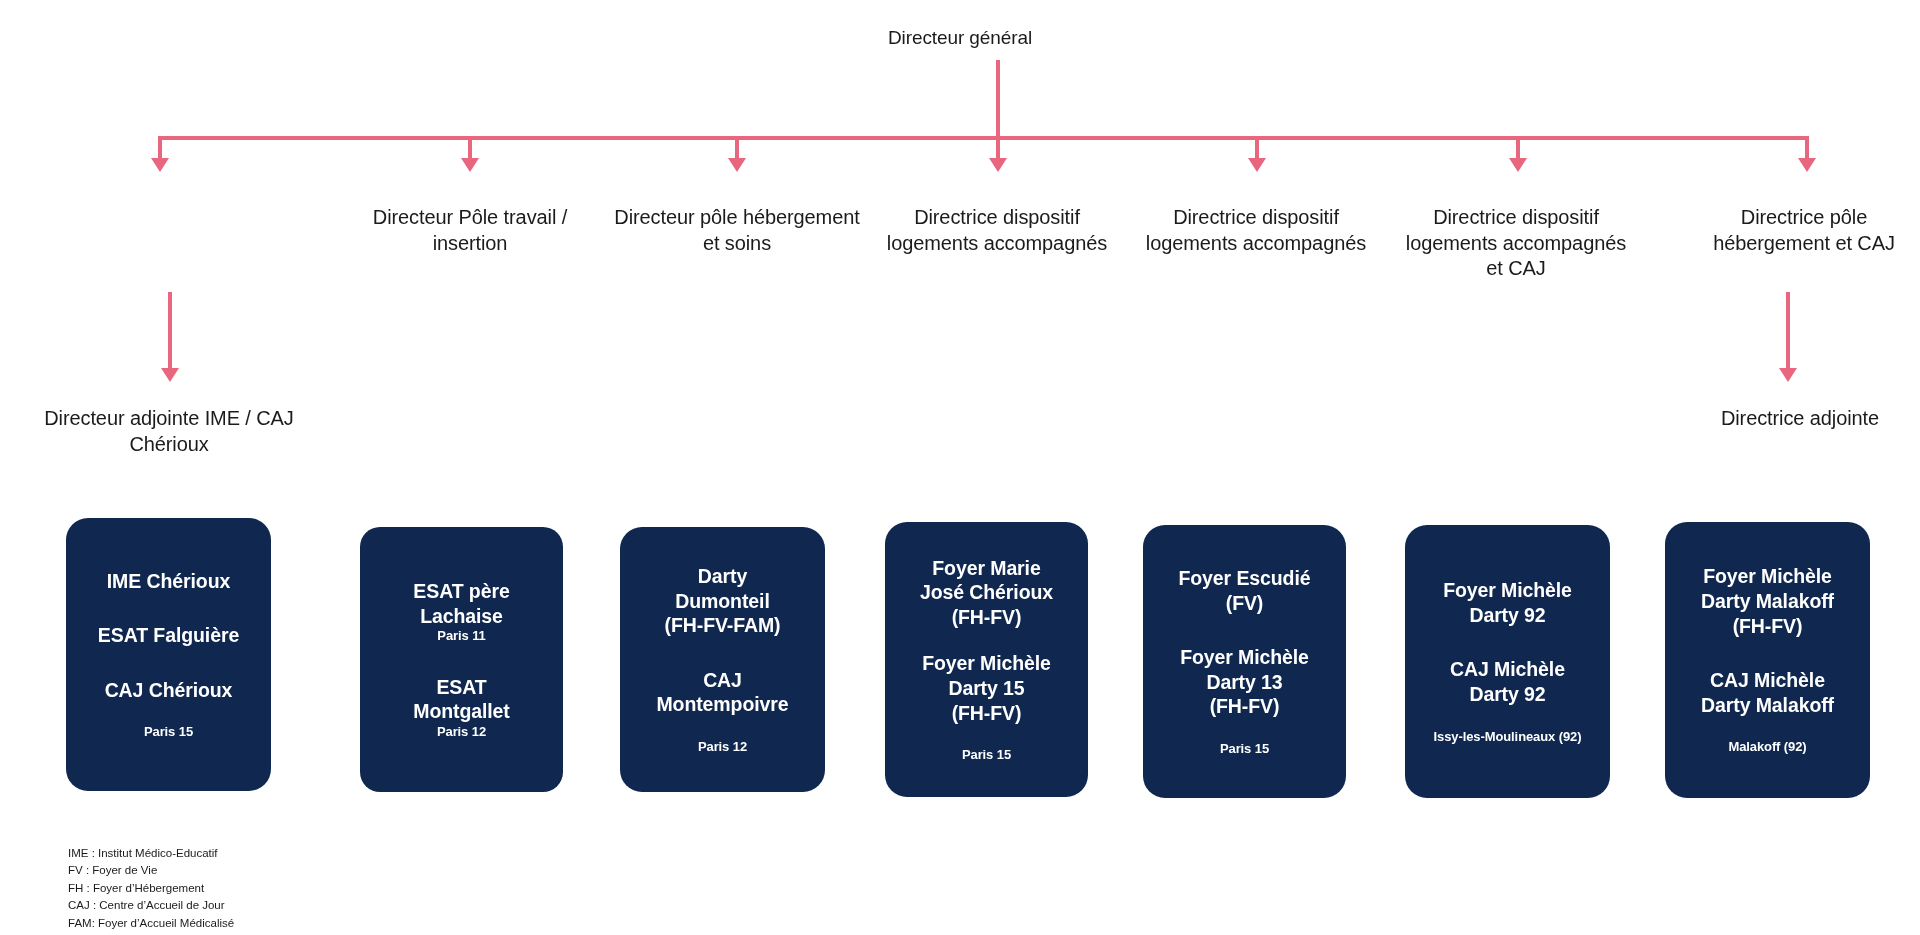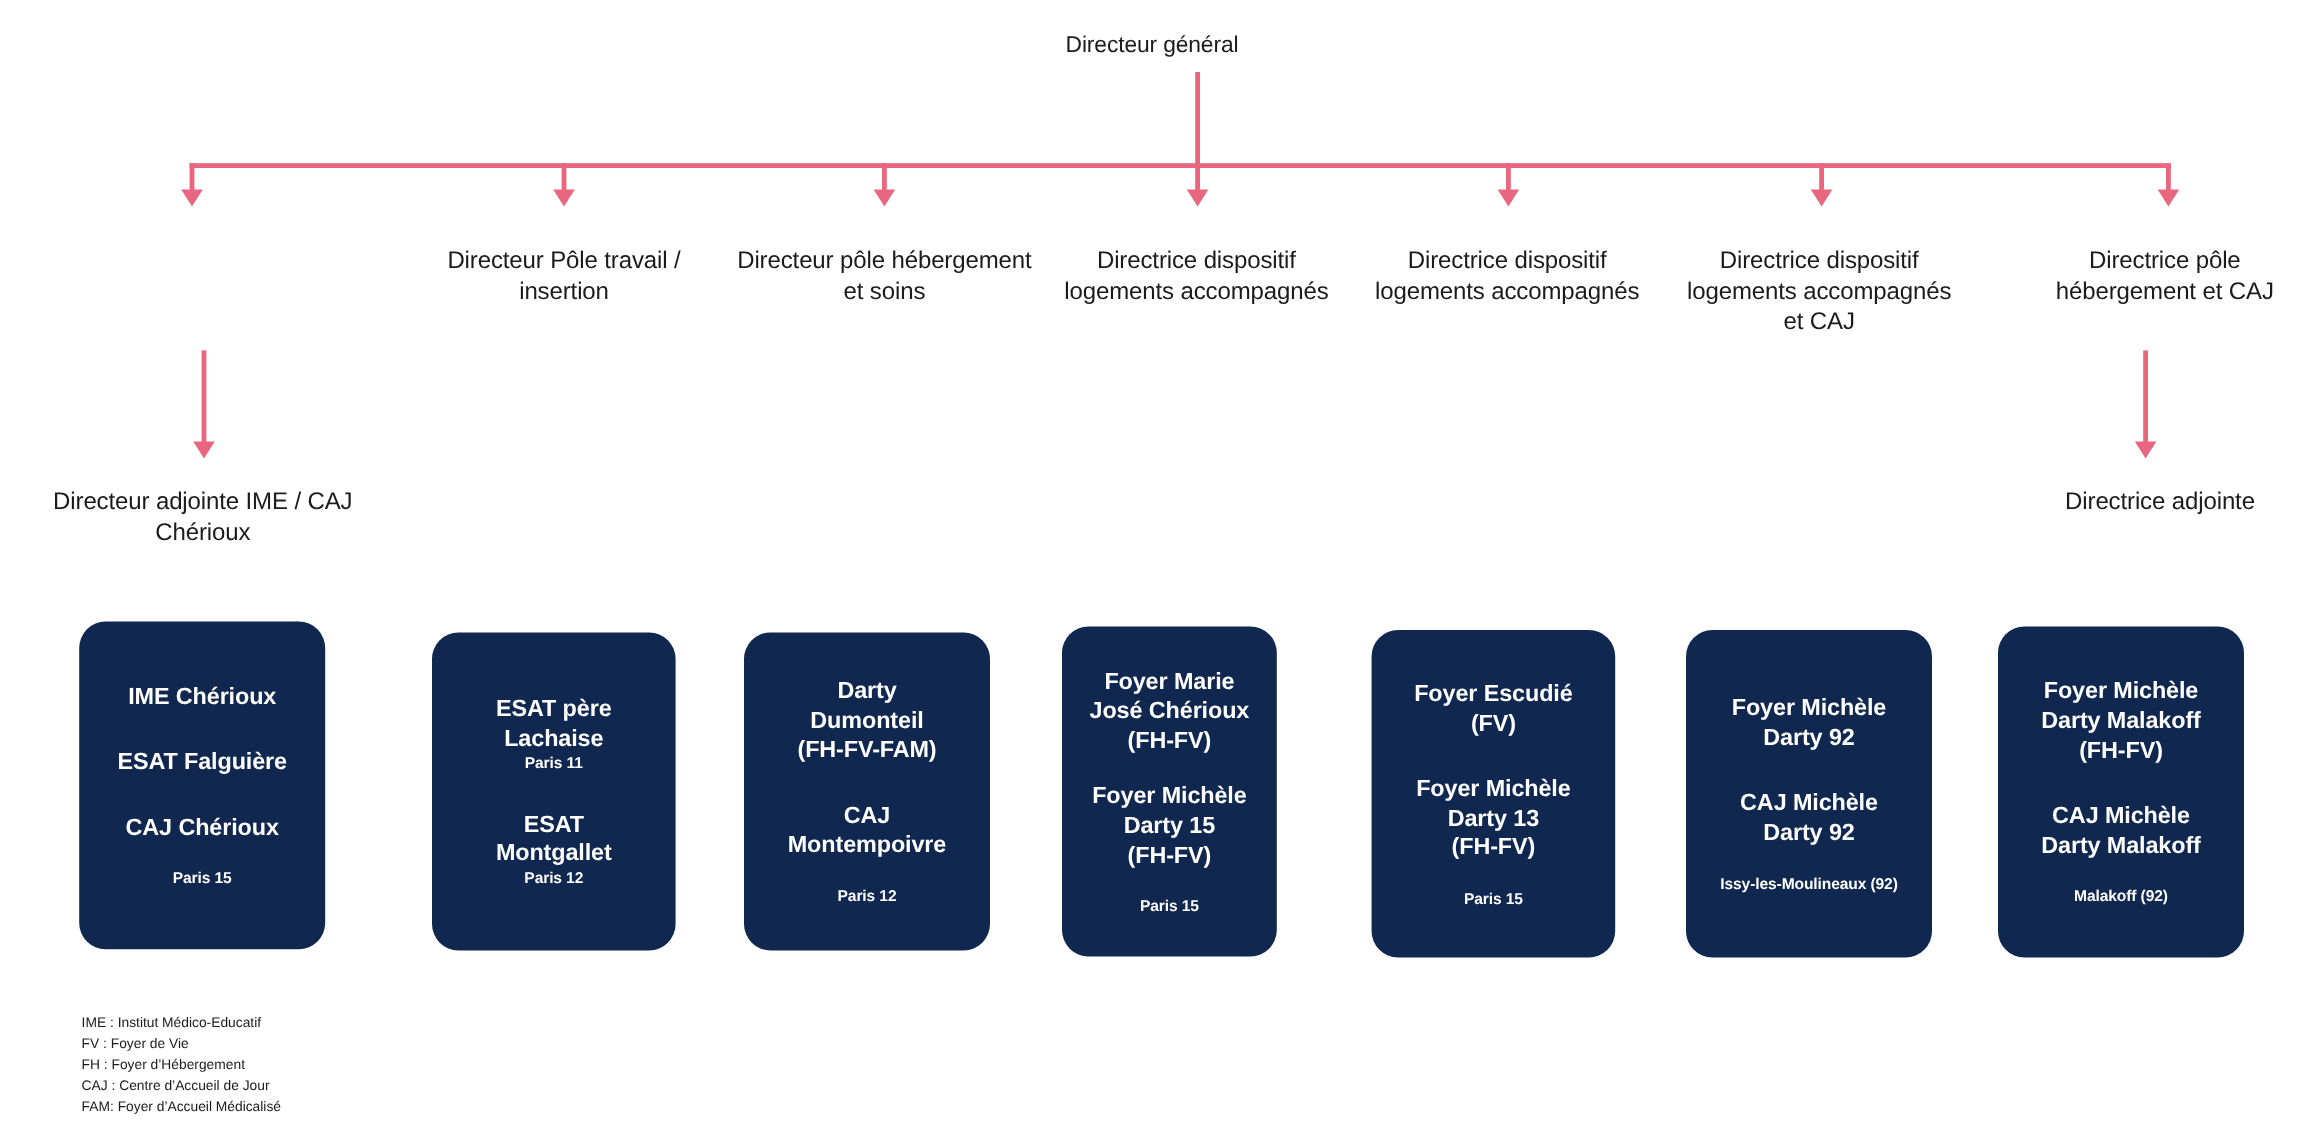--- a/index.html
+++ b/index.html
@@ -142,42 +142,42 @@
   <div class="card" style="left:66px; top:518px; width:205px; height:273px;">
     <div class="card-title">IME Chérioux</div>
     <div class="gap-lg"></div>
     <div class="card-title">ESAT Falguière</div>
     <div class="gap-lg"></div>
     <div class="card-title">CAJ Chérioux</div>
     <div class="gap-md"></div>
     <div class="card-loc">Paris 15</div>
   </div>
 
-  <div class="card" style="left:360px; top:527px; width:203px; height:265px;">
+  <div class="card" style="left:360px; top:527px; width:203px; height:265px;border-radius:20px;">
     <div class="card-title">ESAT père</div>
     <div class="card-title">Lachaise</div>
     <div class="card-loc">Paris 11</div>
     <div class="gap-lg"></div>
     <div class="card-title">ESAT</div>
     <div class="card-title">Montgallet</div>
     <div class="card-loc">Paris 12</div>
   </div>
 
   <div class="card" style="left:620px; top:527px; width:205px; height:265px;">
     <div class="card-title">Darty</div>
     <div class="card-title">Dumonteil</div>
     <div class="card-title">(FH-FV-FAM)</div>
     <div class="gap-lg"></div>
     <div class="card-title">CAJ</div>
     <div class="card-title">Montempoivre</div>
     <div class="gap-md"></div>
     <div class="card-loc">Paris 12</div>
   </div>
 
-  <div class="card" style="left:885px; top:522px; width:179px; height:275px;">
+  <div class="card" style="left:885px; top:522px; width:203px; height:275px;">
     <div class="card-title">Foyer Marie</div>
     <div class="card-title">José Chérioux</div>
     <div class="card-title">(FH-FV)</div>
     <div class="gap-md"></div>
     <div class="card-title">Foyer Michèle</div>
     <div class="card-title">Darty 15</div>
     <div class="card-title">(FH-FV)</div>
     <div class="gap-md"></div>
     <div class="card-loc">Paris 15</div>
   </div>

